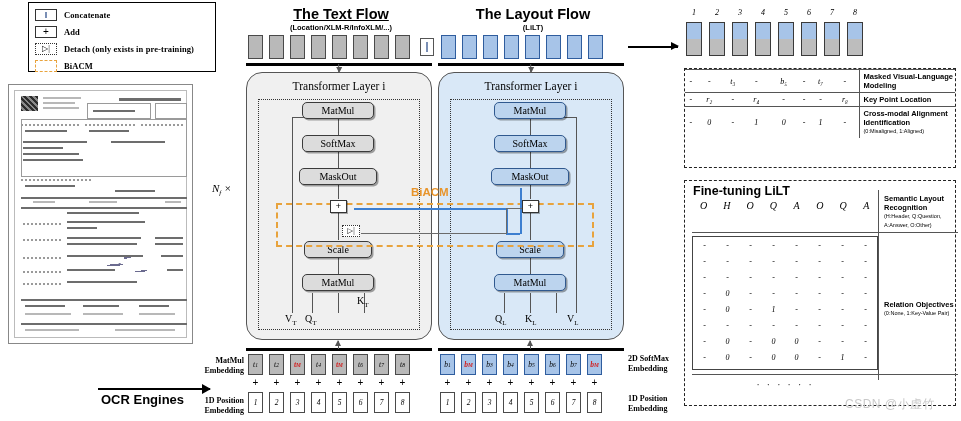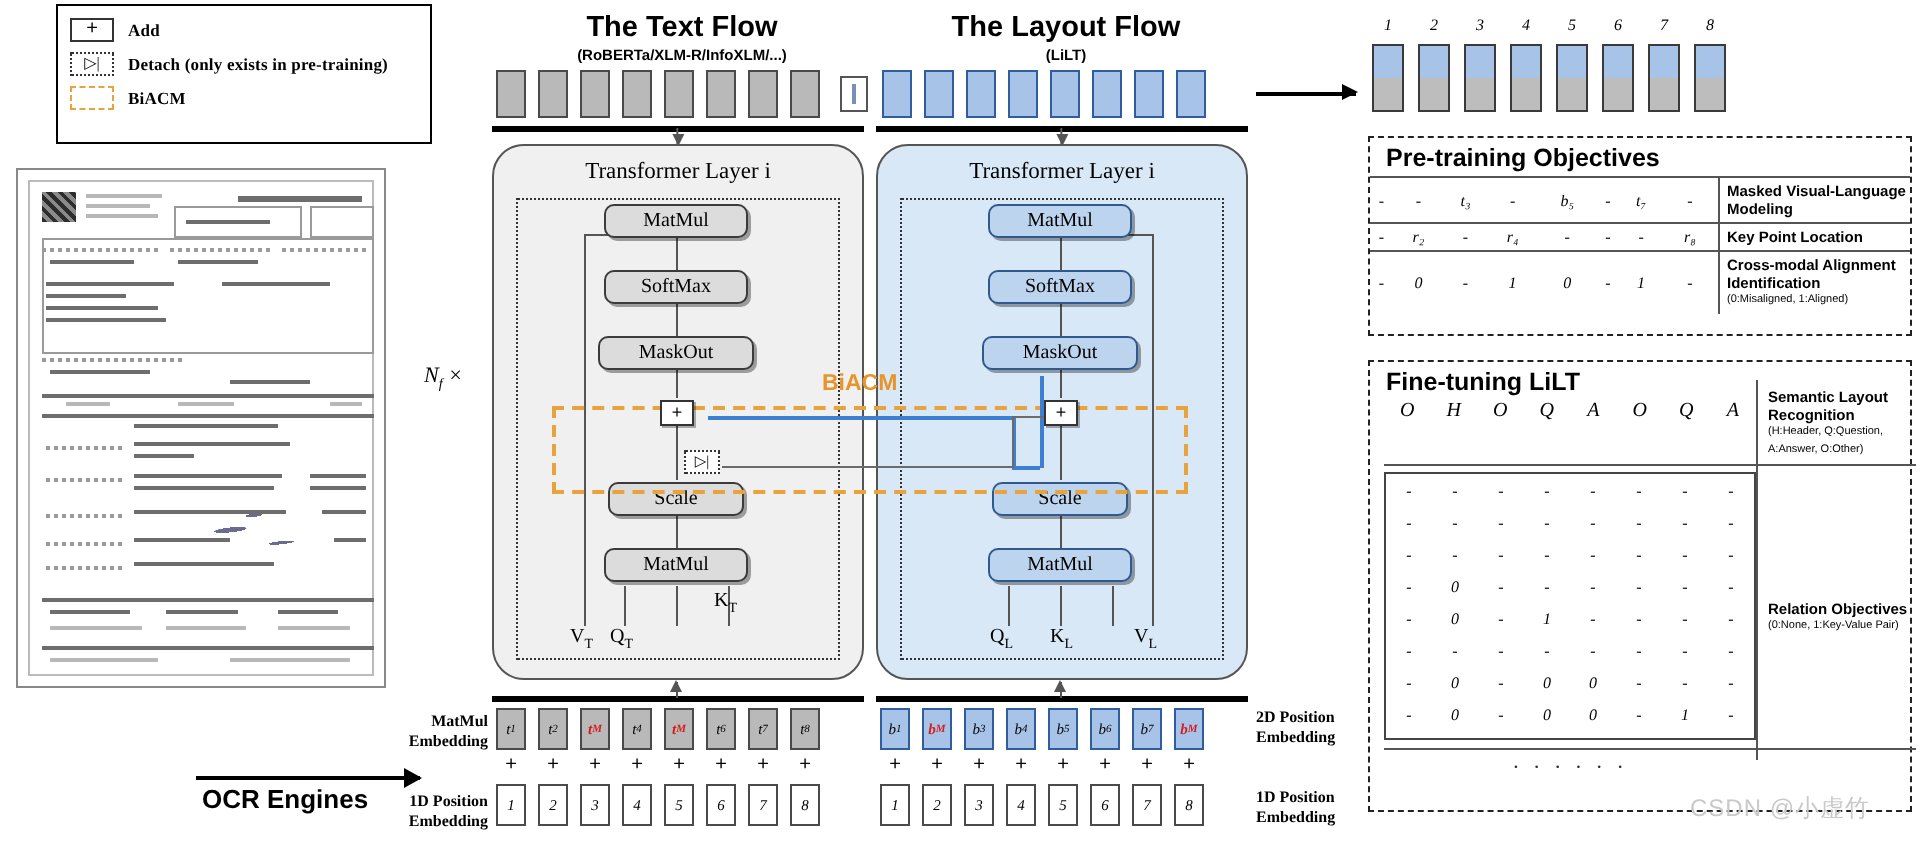--- a/index.html
+++ b/index.html
@@ -183,20 +183,24 @@
   #watermark { left:845px; top:396px; font-size:12px; color:#c9c9c9;
                font-family:"Liberation Sans",sans-serif; letter-spacing:.5px; }
   #nf { left:212px; top:182px; font-size:11px; font-style:italic;
         font-family:"Liberation Serif",serif; }
   #nf sub { font-size:7px; }
 </style>
 </head>
 <body>
 
 <div class="abs" id="legend">
+  <div class="leg-row">
+    <span class="leg-sym sym-concat"></span>
+    <span class="leg-txt">Concatenate</span>
+  </div>
   <div class="leg-row">
     <span class="leg-sym sym-add">+</span>
     <span class="leg-txt">Add</span>
   </div>
   <div class="leg-row">
     <span class="leg-sym sym-detach">▷|</span>
     <span class="leg-txt">Detach (only exists in pre-training)</span>
   </div>
   <div class="leg-row">
     <span class="leg-sym sym-biacm"></span>
@@ -260,22 +264,22 @@
     <div class="dl light" style="left:124px;top:222px;width:36px;"></div>
     <div class="dl" style="left:6px;top:232px;width:166px;height:1.5px;"></div>
     <div class="dl light" style="left:10px;top:238px;width:54px;"></div>
     <div class="dl light" style="left:100px;top:238px;width:60px;"></div>
   </div>
 </div>
 
 <div class="abs" id="ocr-arrow"></div>
 <div class="abs" id="ocr-label">OCR Engines</div>
 
-<div class="abs flow-title" style="left:256px;top:6px;width:170px;">The Text Flow</div>
-<div class="abs flow-sub" style="left:246px;top:23px;width:190px;">(RoBERTa/XLM-R/InfoXLM/...)</div>
+<div class="abs flow-title" style="left:256px;top:6px;width:170px;text-decoration:underline;">The Text Flow</div>
+<div class="abs flow-sub" style="left:246px;top:23px;width:190px;">(Location/XLM-R/InfoXLM/...)</div>
 <div class="abs flow-title" style="left:448px;top:6px;width:170px;">The Layout Flow</div>
 <div class="abs flow-sub" style="left:448px;top:23px;width:170px;">(LiLT)</div>
 
 <div class="abs cellrow" id="top-text-cells" style="left:248px;top:35px;">
   <div class="cell gray"></div>
   <div class="cell gray"></div>
   <div class="cell gray"></div>
   <div class="cell gray"></div>
   <div class="cell gray"></div>
   <div class="cell gray"></div>
@@ -422,21 +426,21 @@
 
 <div class="emb-label" style="left:196px;top:356px;width:48px;">
   <span>MatMul</span><br>
   <span>Embedding</span>
 </div>
 <div class="emb-label" style="left:188px;top:396px;width:56px;">
   <span>1D Position</span><br>
   <span>Embedding</span>
 </div>
 <div class="emb-label l" style="left:628px;top:354px;width:64px;">
-  <span>2D Position</span><br>
+  <span>2D SoftMax</span><br>
   <span>Embedding</span>
 </div>
 <div class="emb-label l" style="left:628px;top:394px;width:64px;">
   <span>1D Position</span><br>
   <span>Embedding</span>
 </div>
 
 <div class="abs cellrow" style="left:248px;top:354px;">
   <div class="embcell gray">t<sub>1</sub></div>
   <div class="embcell gray">t<sub>2</sub></div>
@@ -493,21 +497,20 @@
   <div class="embcell white">2</div>
   <div class="embcell white">3</div>
   <div class="embcell white">4</div>
   <div class="embcell white">5</div>
   <div class="embcell white">6</div>
   <div class="embcell white">7</div>
   <div class="embcell white">8</div>
 </div>
 
 <div class="rpanel" id="rp-pre">
-  <div class="rp-title">Pre-training Objectives</div>
   <table class="rtable">
     <tbody>
         <tr>
       <td>-</td>
       <td>-</td>
       <td>t₃</td>
       <td>-</td>
       <td>b₅</td>
       <td>-</td>
       <td>t₇</td>

